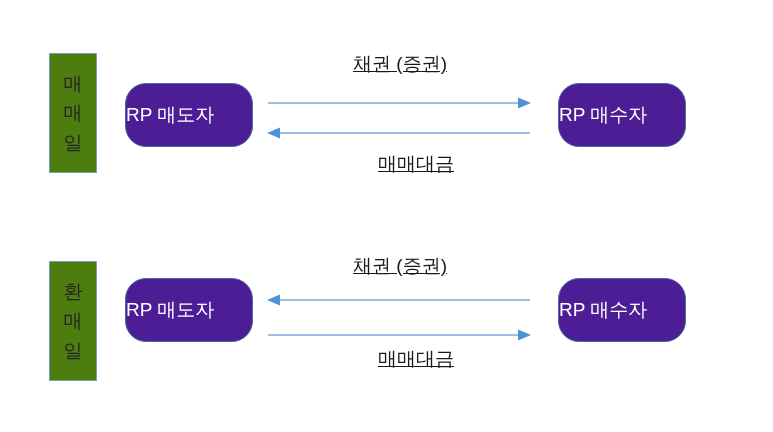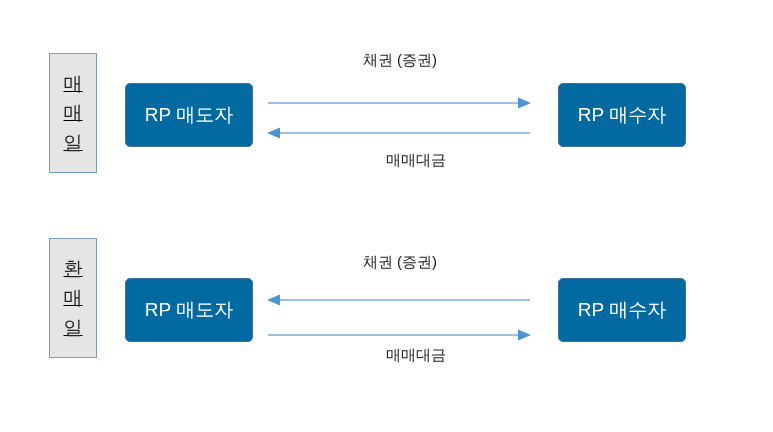--- a/index.html
+++ b/index.html
@@ -17,49 +17,48 @@
   .section { position: absolute; left: 0; width: 773px; height: 200px; }
   .section.top { top: 0; }
   .section.bottom { top: 216px; }
 
   
   .phase-box {
     position: absolute;
     left: 49px;
     width: 48px;
     height: 120px;
-    background: #e5e5e5;
+    background: #4d7c0f;
     border: 1.5px solid #7a9cc0;
     display: flex;
     align-items: center;
     justify-content: center;
-    text-decoration: underline;
   }
   .section.top .phase-box { top: 53px; }
-  .section.bottom .phase-box { top: 22px; }
+  .section.bottom .phase-box { top: 45px; }
   .phase-text {
     width: 24px;
     font-size: 19px;
     line-height: 1.55;
     color: #262626;
     text-align: center;
     word-break: break-all;
   }
 
   
   .node {
     position: absolute;
     width: 128px;
     height: 64px;
-    background: #0369a1;
+    background: #4c1d95;
     border: 1.5px solid #41719c;
-    border-radius: 5px;
+    border-radius: 21px;
     display: flex;
     align-items: center;
-    justify-content: center;
+    justify-content: flex-start;
     color: #ffffff;
     font-size: 19px;
     white-space: nowrap;
   }
   .section.top .node { top: 83px; }
   .section.bottom .node { top: 62px; }
   .node.seller { left: 125px; }
   .node.buyer  { left: 558px; }
 
   
@@ -68,23 +67,24 @@
   .section.top .arrow.second { top: 127px; }
   .section.bottom .arrow.first  { top: 78px; }
   .section.bottom .arrow.second { top: 113px; }
   .arrow svg { display: block; width: 266px; height: 12px; }
   .arrow.arrow-left svg { transform: scaleX(-1); }
 
   
   .flow-label {
     position: absolute;
     transform: translateX(-50%);
-    font-size: 15px;
+    font-size: 19px;
     color: #1a1a1a;
     white-space: nowrap;
+    text-decoration: underline;
   }
   .flow-label.upper { left: 400px; }
   .flow-label.lower { left: 416px; }
   .section.top .flow-label.upper { top: 51px; }
   .section.top .flow-label.lower { top: 151px; }
   .section.bottom .flow-label.upper { top: 37px; }
   .section.bottom .flow-label.lower { top: 130px; }
 </style>
 </head>
 <body>

